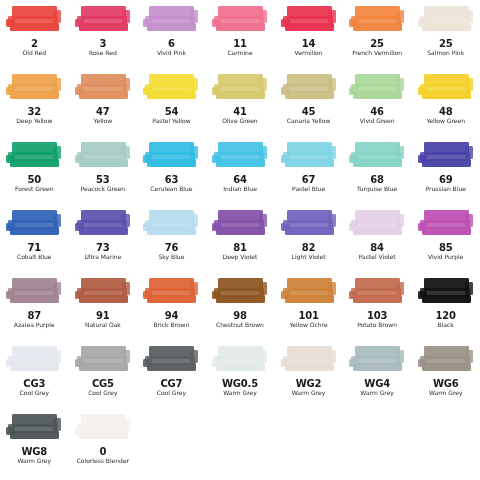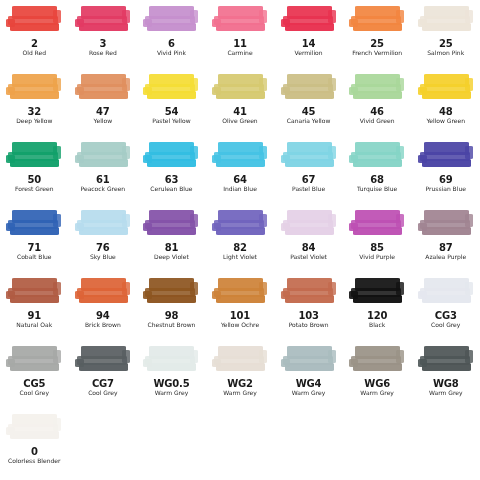--- a/index.html
+++ b/index.html
@@ -218,21 +218,21 @@
       <div class="name">Forest Green</div>
     </div>
     <div class="cell">
       <div class="swatch">
         <div class="b b1" style="background: rgb(165, 204, 198);"></div>
         <div class="b b2" style="background: rgb(165, 204, 198);"></div>
         <div class="b b3" style="background: rgb(165, 204, 198);"></div>
         <div class="b b4" style="background: rgb(165, 204, 198);"></div>
         <div class="b b5" style="background: rgb(165, 204, 198);"></div>
       </div>
-      <div class="num">61</div>
+      <div class="num">53</div>
       <div class="name">Peacock Green</div>
     </div>
     <div class="cell">
       <div class="swatch">
         <div class="b b1" style="background: rgb(49, 189, 226);"></div>
         <div class="b b2" style="background: rgb(49, 189, 226);"></div>
         <div class="b b3" style="background: rgb(49, 189, 226);"></div>
         <div class="b b4" style="background: rgb(49, 189, 226);"></div>
         <div class="b b5" style="background: rgb(49, 189, 226);"></div>
       </div>
@@ -289,20 +289,31 @@
         <div class="b b2" style="background: rgb(47, 98, 181);"></div>
         <div class="b b3" style="background: rgb(47, 98, 181);"></div>
         <div class="b b4" style="background: rgb(47, 98, 181);"></div>
         <div class="b b5" style="background: rgb(47, 98, 181);"></div>
       </div>
       <div class="num">71</div>
       <div class="name">Cobalt Blue</div>
     </div>
     <div class="cell">
       <div class="swatch">
+        <div class="b b1" style="background: rgb(91, 82, 174);"></div>
+        <div class="b b2" style="background: rgb(91, 82, 174);"></div>
+        <div class="b b3" style="background: rgb(91, 82, 174);"></div>
+        <div class="b b4" style="background: rgb(91, 82, 174);"></div>
+        <div class="b b5" style="background: rgb(91, 82, 174);"></div>
+      </div>
+      <div class="num">73</div>
+      <div class="name">Ultra Marine</div>
+    </div>
+    <div class="cell">
+      <div class="swatch">
         <div class="b b1" style="background: rgb(182, 220, 237);"></div>
         <div class="b b2" style="background: rgb(182, 220, 237);"></div>
         <div class="b b3" style="background: rgb(182, 220, 237);"></div>
         <div class="b b4" style="background: rgb(182, 220, 237);"></div>
         <div class="b b5" style="background: rgb(182, 220, 237);"></div>
       </div>
       <div class="num">76</div>
       <div class="name">Sky Blue</div>
     </div>
     <div class="cell">

